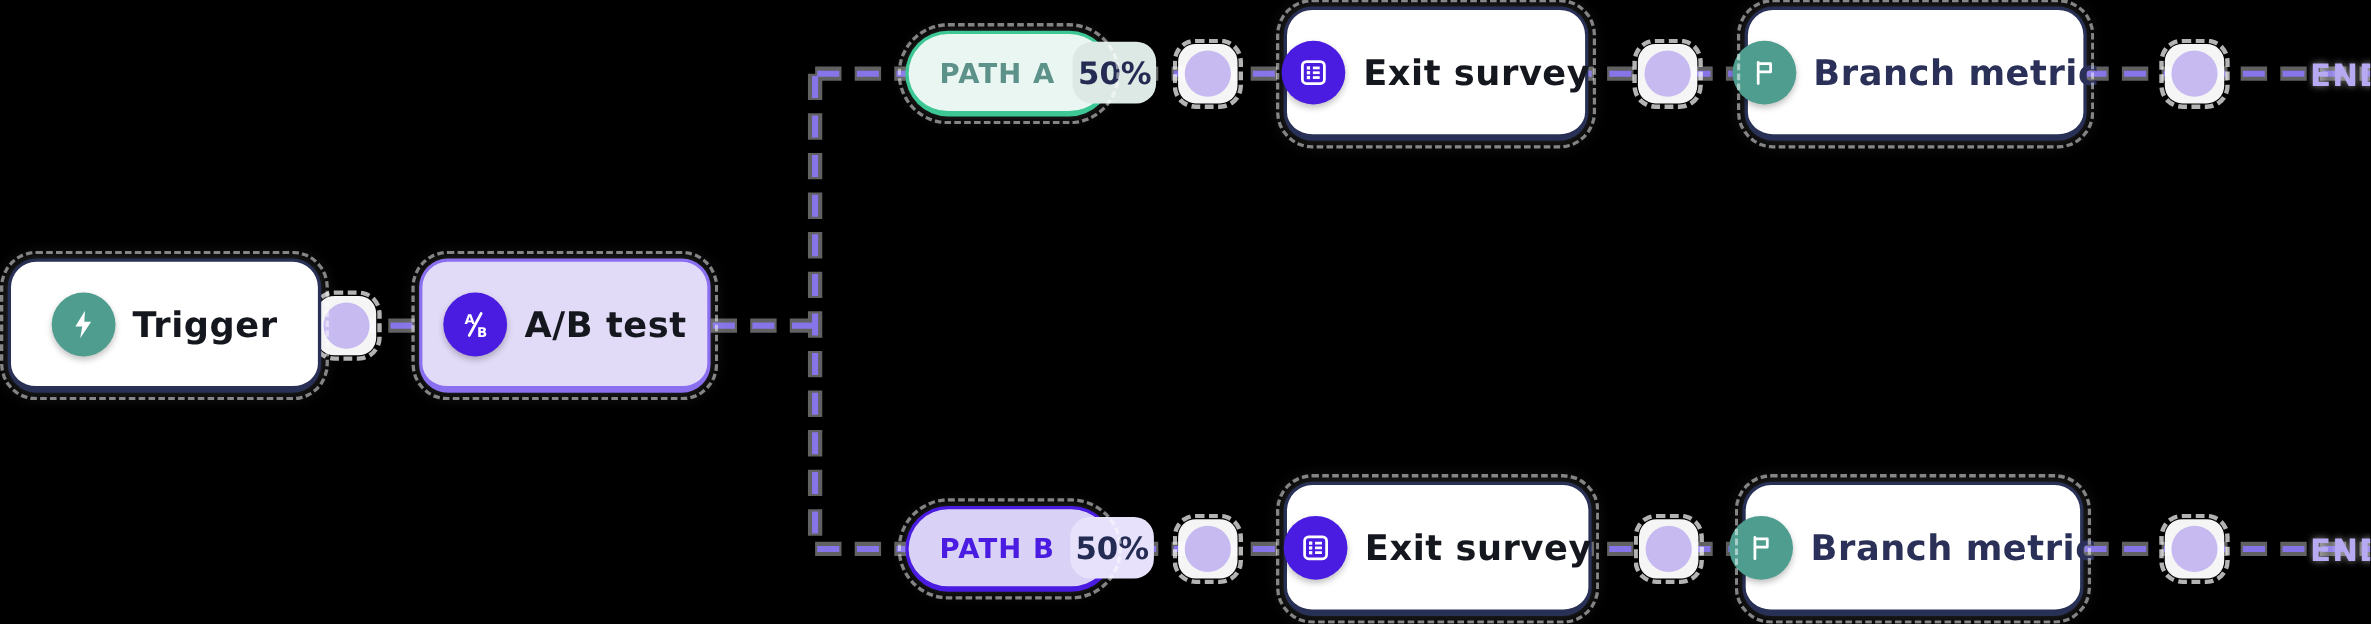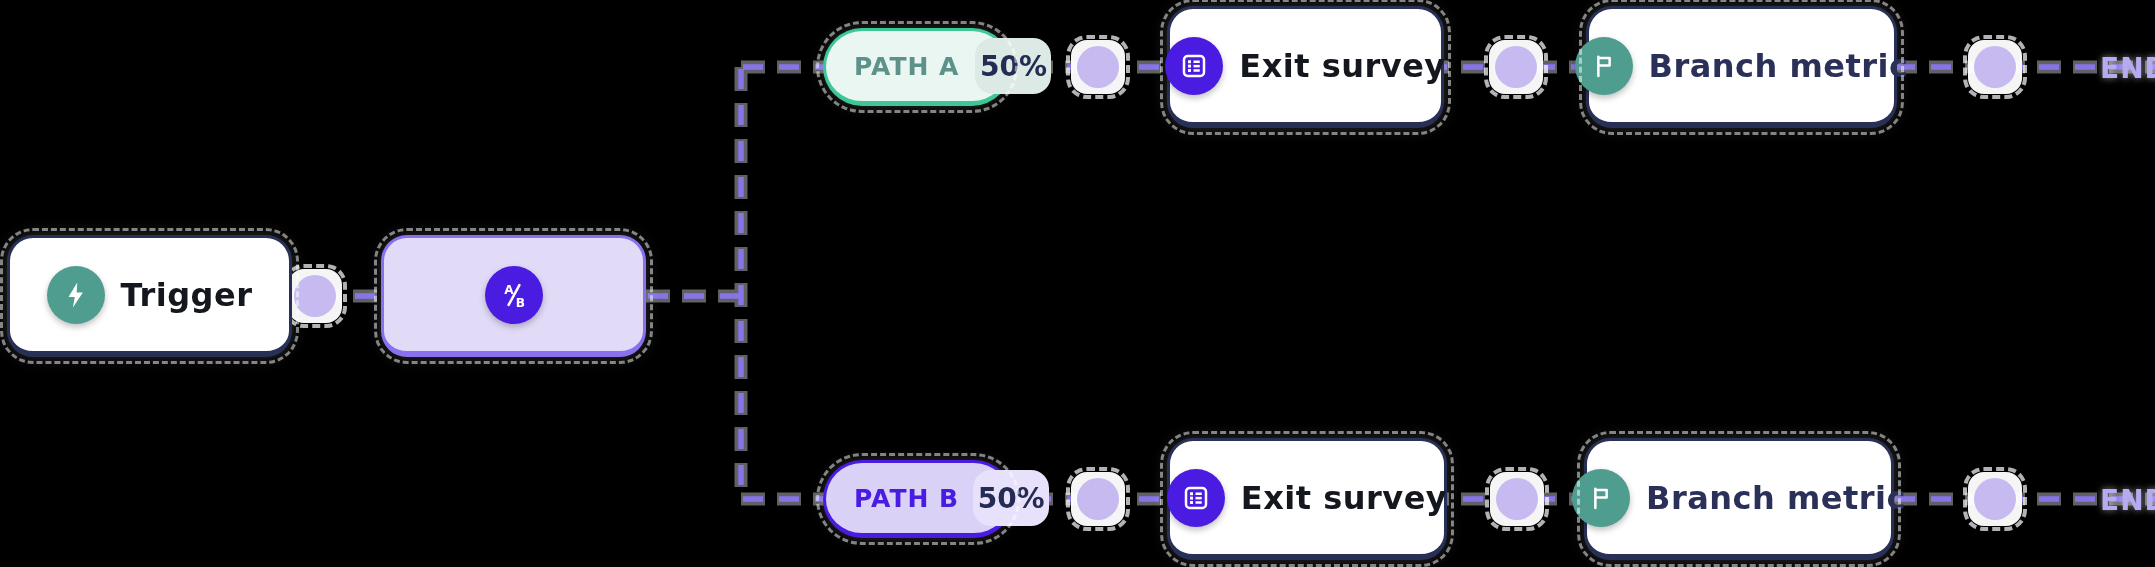--- a/index.html
+++ b/index.html
@@ -115,20 +115,21 @@
   </div>
 
   <div class="node ab" style="left:381px;top:235px;width:265px;height:122px;">
     <span class="icon-circle indigo">
       <svg viewBox="0 0 24 24" width="34" height="34">
         <text x="5.2" y="11.5" font-size="8.6" font-weight="bold" fill="#fff">A</text>
         <line x1="15.8" y1="5" x2="8.2" y2="19" stroke="#fff" stroke-width="1.8" stroke-linecap="round"></line>
         <text x="13.2" y="20.2" font-size="8.6" font-weight="bold" fill="#fff">B</text>
       </svg>
     </span>
+    <span class="node-label">A/B test</span>
   </div>
 
   <div class="badge badge-a" style="left:823px;top:28px;width:188px;height:78px;gap:16px;">
     <span class="badge-label">PATH A</span>
     <span class="badge-pill">50%</span>
   </div>
 
   <div class="dot" style="left:1071px;top:40px;">
     <span class="dot-circle"></span>
   </div>

